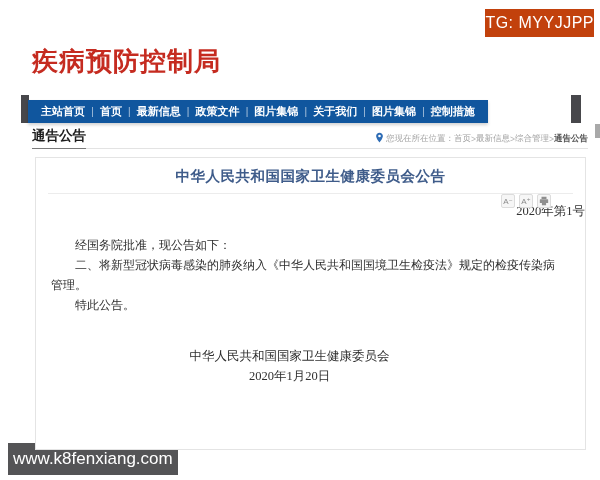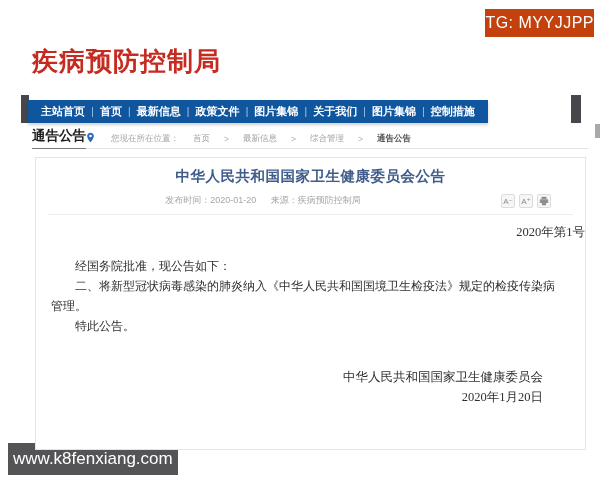--- a/index.html
+++ b/index.html
@@ -34,28 +34,28 @@
     background:#10569e; display:flex; align-items:center;
     justify-content:space-around; padding:0 10px;
     box-shadow:0 2px 3px rgba(0,0,0,0.18);
   }
   .nav-item { color:#fff; font-size:11px; font-weight:bold; white-space:nowrap; cursor:pointer; }
   .nav-sep { color:rgba(255,255,255,0.65); font-size:10px; }
 
   
   .section-row {
     position:absolute; left:32px; top:128px; width:556px; height:21px;
-    display:flex; justify-content:flex-start; align-items:flex-end;
+    display:flex; justify-content:space-between; align-items:flex-end;
     border-bottom:1px solid #e3e3e3; padding-bottom:3px;
   }
   .section-title {
     font-size:13.5px; font-weight:bold; color:#1c1c1c;
     border-bottom:1px solid #7a7a7a; padding-bottom:3px; margin-bottom:-4px;
   }
-  .breadcrumb { display:flex; align-items:center; gap:14px; font-size:8.5px; color:#a3a3a3; }
+  .breadcrumb { display:flex; align-items:center; gap:0; font-size:8.5px; color:#a3a3a3; }
   .breadcrumb .crumb { color:#a3a3a3; cursor:pointer; }
   .breadcrumb .crumb.current { color:#555; font-weight:bold; cursor:default; }
   .breadcrumb .sep { color:#b5b5b5; }
   .pin-icon { display:inline-block; margin-right:2px; }
 
   
   .content-box {
     position:absolute; left:35px; top:157px; width:551px; height:293px;
     background:#fff; border:1px solid #e4e4e4;
   }
@@ -81,21 +81,21 @@
     margin-top:9px; text-align:right; color:#333;
     font-family:"Liberation Serif","DejaVu Serif",serif; font-size:12.5px;
   }
   .article-body {
     margin-top:15px; padding:0 21px 0 15px;
     font-family:"Liberation Serif","DejaVu Serif",serif;
     font-size:12px; color:#2f2f2f; line-height:20px;
   }
   .article-body p { text-indent:2em; }
   .signature {
-    margin-top:31px; padding-right:42px; text-align:right;
+    margin-top:31px; padding-right:42px; text-align:center;
     font-family:"Liberation Serif","DejaVu Serif",serif;
     font-size:12.5px; color:#2f2f2f; line-height:20px;
   }
 
   .scroll-frag { position:absolute; right:0; top:124px; width:5px; height:14px; background:#a9a9a9; }
 </style>
 </head>
 <body>
 
 <div class="wm-top">TG: MYYJJPP</div>
@@ -136,28 +136,20 @@
     <span class="sep">&gt;</span>
     <span class="crumb">综合管理</span>
     <span class="sep">&gt;</span>
     <span class="crumb current">通告公告</span>
   </span>
 </div>
 
 <div class="content-box">
   <div class="article-title">中华人民共和国国家卫生健康委员会公告</div>
 
-  <div class="article-meta">
-    <span class="meta-part">
-      <span>发布时间：</span><span>2020-01-20</span>
-    </span>
-    <span class="meta-part">
-      <span>来源：</span><span>疾病预防控制局</span>
-    </span>
-  </div>
 
   <div class="tools">
     <span class="tool-btn">A⁻</span>
     <span class="tool-btn">A⁺</span>
     <span class="tool-btn">
         <svg width="10" height="10" viewBox="0 0 24 24">
           <path d="M6 2h12v5H6zM3 8h18a1 1 0 0 1 1 1v8h-5v5H7v-5H2V9a1 1 0 0 1 1-1zm6 9h6v4H9z" fill="#8f8f8f"></path>
         </svg>
       </span>
   </div>

